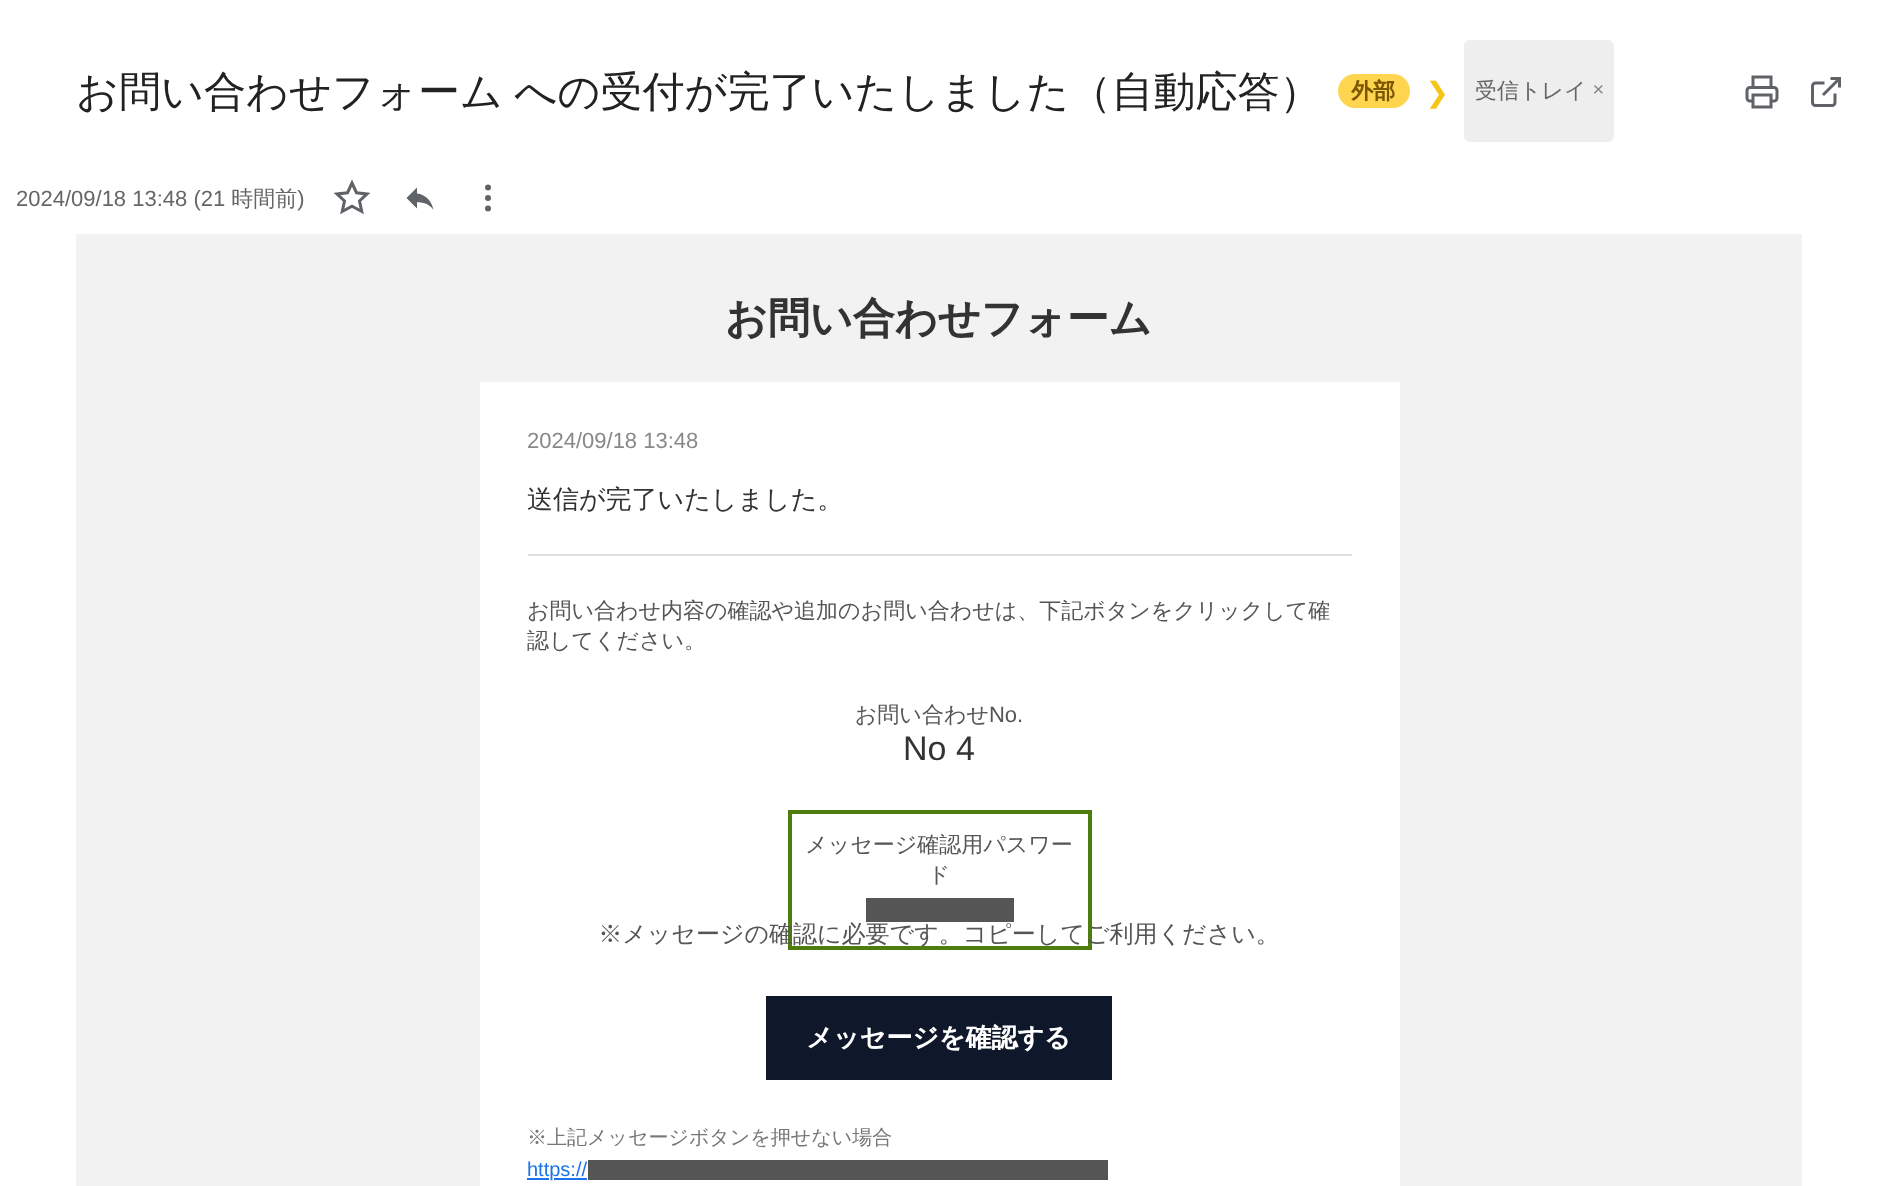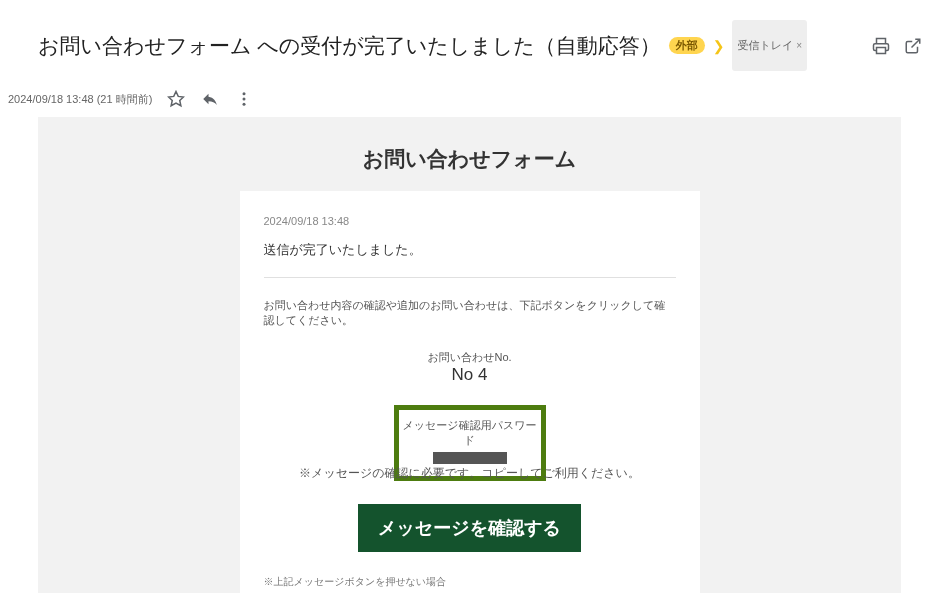--- a/index.html
+++ b/index.html
@@ -169,44 +169,44 @@
       font-size: 11px;
       color: #555;
     }
     .no-value {
       text-align: center;
       font-size: 17px;
       color: #333;
       margin-bottom: 20px;
     }
     .highlight-box {
-      border: 5px solid #4d7c0f;
+      border: 2px solid #4d7c0f;
       width: 152px;
       margin: 0 auto;
       padding: 8px 4px 6px;
       text-align: center;
     }
     .pwd-label {
       font-size: 11px;
       color: #555;
       margin-bottom: 4px;
     }
     .pwd-bar {
       width: 74px;
       height: 12px;
       background: #555;
       margin: 0 auto 6px;
     }
     .confirm-btn {
       display: block;
       margin: 0 auto 22px;
-      background: #14532d;
+      background: #0f172a;
       color: #fff;
       border: none;
-      font-size: 18px;
+      font-size: 13px;
       font-weight: bold;
       padding: 12px 20px;
       cursor: pointer;
     }
     .footnote {
       font-size: 10px;
       color: #777;
       line-height: 1.6;
     }
     .footnote .redact {

